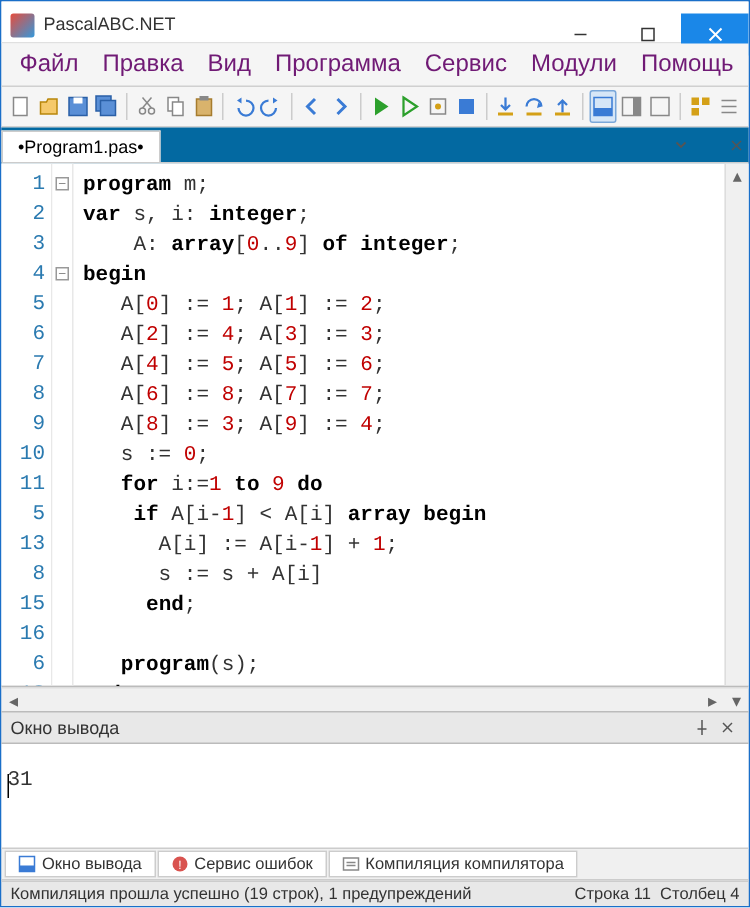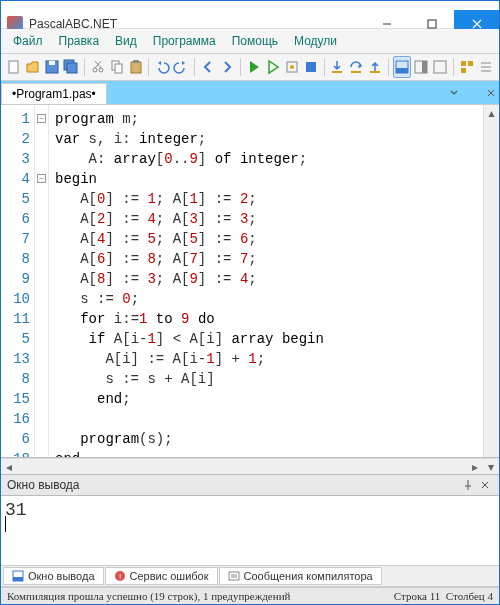--- a/index.html
+++ b/index.html
@@ -1,52 +1,52 @@
 <!DOCTYPE html>
 <html><head>
 <meta charset="utf-8">
 <style>
   * { box-sizing: border-box; margin: 0; padding: 0; }
   html, body { width: 500px; height: 605px; font-family: "Segoe UI", Tahoma, sans-serif; font-size: 12px; overflow: hidden; }
   .window { width: 500px; height: 605px; border: 1px solid #1a6fc9; background: #f0f0f0; display: flex; flex-direction: column; }
-  .titlebar { height: 28px; background: #fff; display: flex; align-items: center; padding: 18px 0 0 6px; border-bottom: 1px solid #e0e0e0; }
+  .titlebar { height: 28px; background: #fff; display: flex; padding: 8px 0 0 6px; border-bottom: 1px solid #e0e0e0; }
   .titlebar .app-icon { width: 16px; height: 16px; background: linear-gradient(135deg,#e74c3c,#3498db); margin-right: 6px; border-radius: 2px; }
   .titlebar .title { flex: 1; font-size: 12px; color: #333; }
   .titlebar .winbtn { width: 45px; height: 28px; display: flex; align-items: center; justify-content: center; color: #555; }
   .titlebar .winbtn.close { background: #1a87e8; color: #fff; }
   .menubar { display: flex; background: #f5f5f5; padding: 2px 4px; border-bottom: 1px solid #d0d0d0; }
-  .menubar .menu { padding: 3px 8px; color: #0f766e; font-size: 12px; }
+  .menubar .menu { padding: 3px 8px; color: #701a75; font-size: 16px; }
   .toolbar { display: flex; background: #f5f5f5; padding: 2px 4px; border-bottom: 1px solid #d0d0d0; align-items: center; gap: 1px; }
   .toolbar .tbtn { width: 22px; height: 22px; display: flex; align-items: center; justify-content: center; border-radius: 2px; }
   .toolbar .sep { width: 1px; height: 18px; background: #ccc; margin: 0 3px; }
-  .tabbar { display: flex; background: #7dd3fc; border-bottom: 1px solid #ccc; align-items: center; gap: 21px; }
+  .tabbar { display: flex; background: #0369a1; border-bottom: 1px solid #ccc; align-items: center; gap: 21px; }
   .tabbar .tab { background: #fff; border: 1px solid #ccc; border-bottom: none; padding: 3px 10px; font-size: 12px; margin-top: 2px; }
   .tabbar .spacer { flex: 1; }
   .tabbar .tabx { width: 16px; text-align: center; color: #555; padding: 0 4px;}
   .editor-area { flex: 1; display: flex; background: #fff; overflow: hidden; border-bottom: 1px solid #bbb;}
   .gutter { width: 34px; background: #fff; border-right: 1px solid #e8e8e8; text-align: right; color: #2a7ab0; font-family: Consolas, "Courier New", monospace; font-size: 14px; padding: 4px 4px 4px 0; line-height: 20px;}
   .fold-gutter { width: 14px; background:#fff; border-right:1px solid #e8e8e8; padding-top:4px; line-height:20px; font-size:10px; color:#888; text-align:center;}
   .fold-gutter .fold { border:1px solid #999; width:9px; height:9px; margin: 5px auto 6px; font-size:9px; line-height:7px;}
   .code { flex: 1; font-family: Consolas, "Courier New", monospace; font-size: 14px; padding: 4px 0 4px 6px; line-height: 20px; white-space: pre; overflow: auto; color: #333; }
-  .kw { font-weight: normal; color: #000; }
+  .kw { font-weight: bold; color: #000; }
   .num { color: #c00000; }
   .scrollbar-v { width: 16px; background: #f0f0f0; border-left: 1px solid #ddd; position: relative;}
   .scrollbar-v .arrow { height: 16px; display:flex; align-items:center; justify-content:center; color:#666;}
   .scrollbar-h { height: 16px; background: #f0f0f0; border-top: 1px solid #ddd; display:flex; }
   .scrollbar-h .arrow { width: 16px; display:flex; align-items:center; justify-content:center; color:#666;}
   .output-header { background: #e8e8e8; border-top: 1px solid #bbb; border-bottom: 1px solid #bbb; padding: 3px 6px; display: flex; align-items: center; color:#333; font-size:12px;}
   .output-header .spacer { flex:1;}
   .output-header .pin { color:#555; padding:0 4px;}
-  .output-body { height: 70px; background: #fff; padding: 4px 4px; font-family: Consolas, "Courier New", monospace; font-size: 18px; color:#333; border-bottom:1px solid #ccc; position:relative;}
+  .output-body { height: 70px; background: #fff; padding: 16px 4px; font-family: Consolas, "Courier New", monospace; font-size: 14px; color:#333; border-bottom:1px solid #ccc; position:relative;}
   .cursor-line { position:absolute; top:20px; left:4px; width:1px; height:16px; background:#000;}
   .bottom-tabs { display: flex; background: #f0f0f0; padding: 1px 2px; border-bottom:1px solid #ccc;}
   .bottom-tabs .btab { display: flex; align-items:center; gap:4px; padding: 2px 8px; border: 1px solid #ccc; background: #fff; font-size: 11px; color:#333; margin-right:1px;}
   .bottom-tabs .btab.active { background:#fff;}
   .bottom-tabs .bicon { width:12px; height:12px;}
-  .statusbar { background: #e8e8e8; padding: 2px 6px; display: flex; font-size: 11px; color: #333; border-top: 1px solid #ccc; font-family: Liberation Serif, serif;}
+  .statusbar { background: #e8e8e8; padding: 2px 6px; display: flex; font-size: 11px; color: #333; border-top: 1px solid #ccc;}
   .statusbar .sgap { flex: 1; }
   svg { display:block;}
 </style>
 </head>
 <body>
 
 <div class="window">
 
   <div class="titlebar">
     <div class="app-icon"></div>
@@ -67,22 +67,23 @@
           <line x1="9" y1="1" x2="1" y2="9" stroke="#fff" stroke-width="1.3"></line>
         </svg>
     </div>
   </div>
 
   <div class="menubar">
     <div class="menu">Файл</div>
     <div class="menu">Правка</div>
     <div class="menu">Вид</div>
     <div class="menu">Программа</div>
+    <div class="menu">Сервис</div>
+    <div class="menu">Модули</div>
     <div class="menu">Помощь</div>
-    <div class="menu">Модули</div>
   </div>
 
   <div class="toolbar">
     <div class="tbtn">
         <svg width="16" height="16">
           <rect x="3" y="2" width="9" height="12" fill="#fff" stroke="#888"></rect>
         </svg>
       </div>
     <div class="tbtn">
         <svg width="16" height="16">
@@ -330,21 +331,21 @@
           <text x="6" y="9" font-size="8" fill="#fff" text-anchor="middle">!</text>
         </svg>
       <span>Сервис ошибок</span>
     </div>
     <div class="btab">
       <svg class="bicon" width="12" height="12">
           <rect x="1" y="2" width="10" height="8" fill="none" stroke="#888"></rect>
           <line x1="3" y1="5" x2="9" y2="5" stroke="#888"></line>
           <line x1="3" y1="7" x2="9" y2="7" stroke="#888"></line>
         </svg>
-      <span>Сообщения компилятора</span>
+      <span>Компиляция компилятора</span>
     </div>
   </div>
 
   <div class="statusbar">
     <span>Компиляция прошла успешно (19 строк), 1 предупреждений</span>
     <div class="sgap"></div>
     <span>Строка  11</span>
     <span>&nbsp;&nbsp;</span>
     <span>Столбец  4</span>
   </div>

